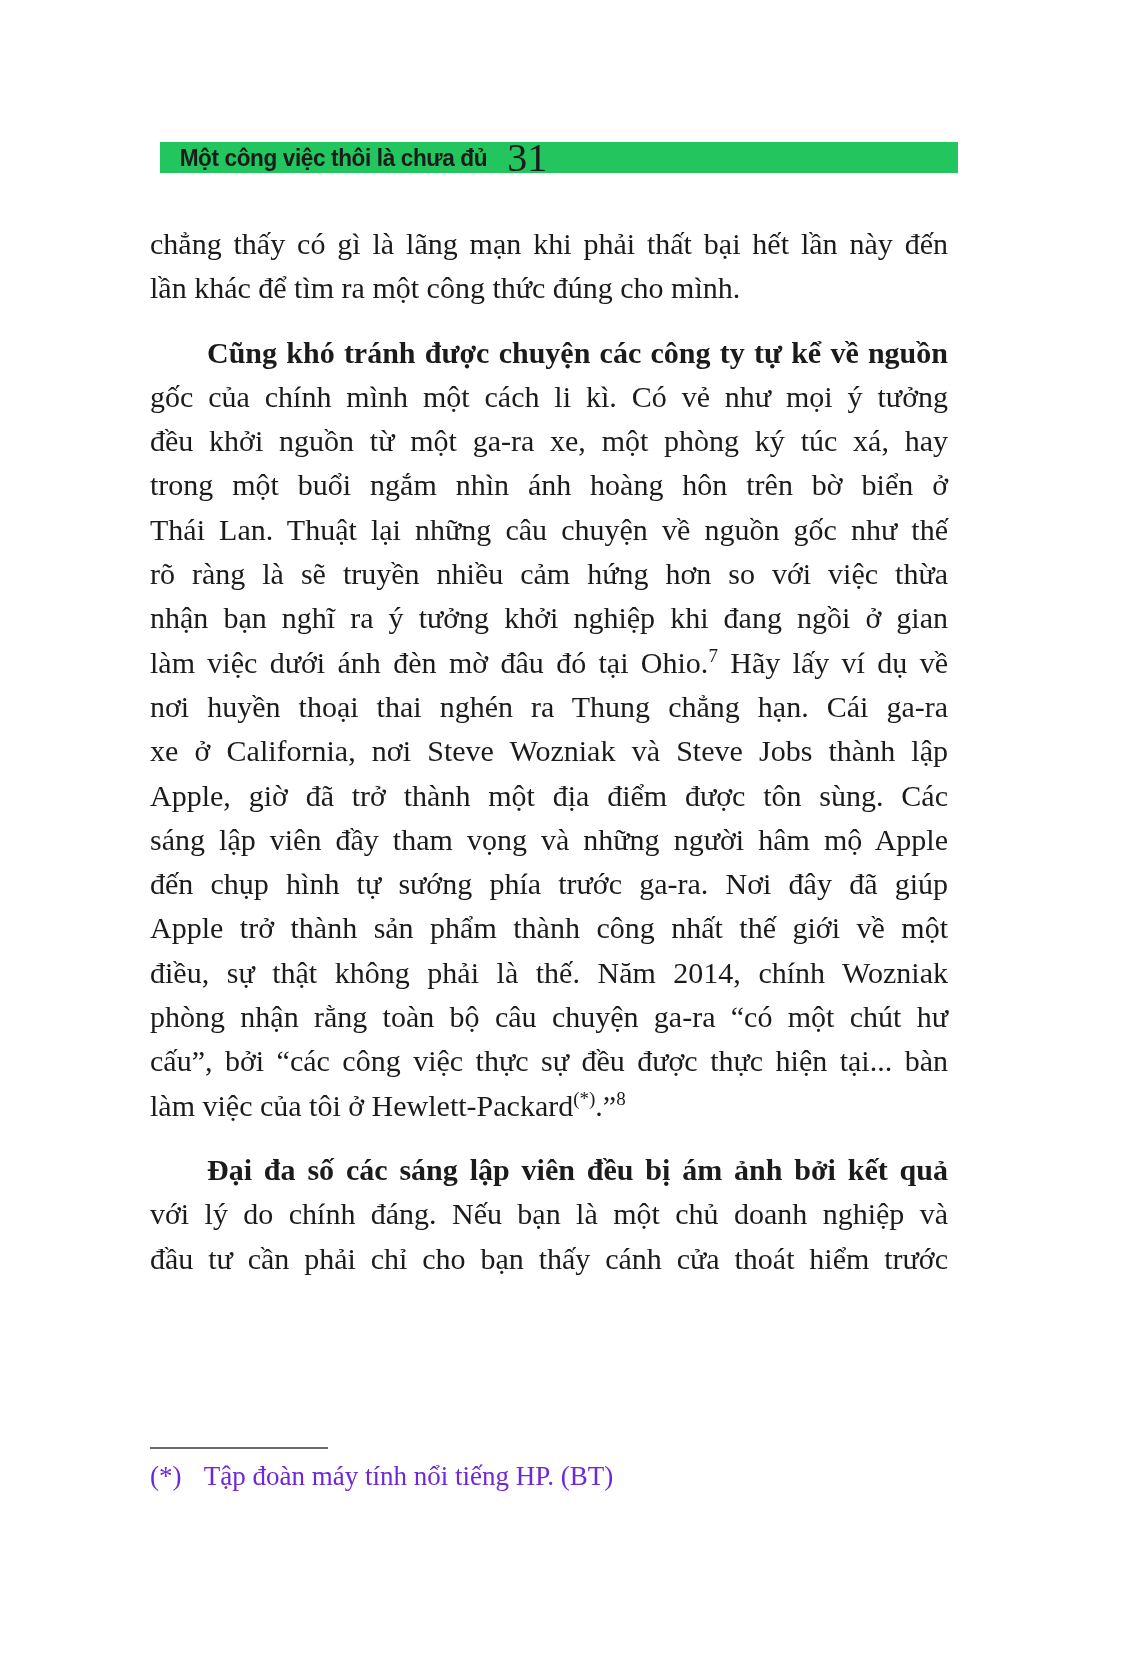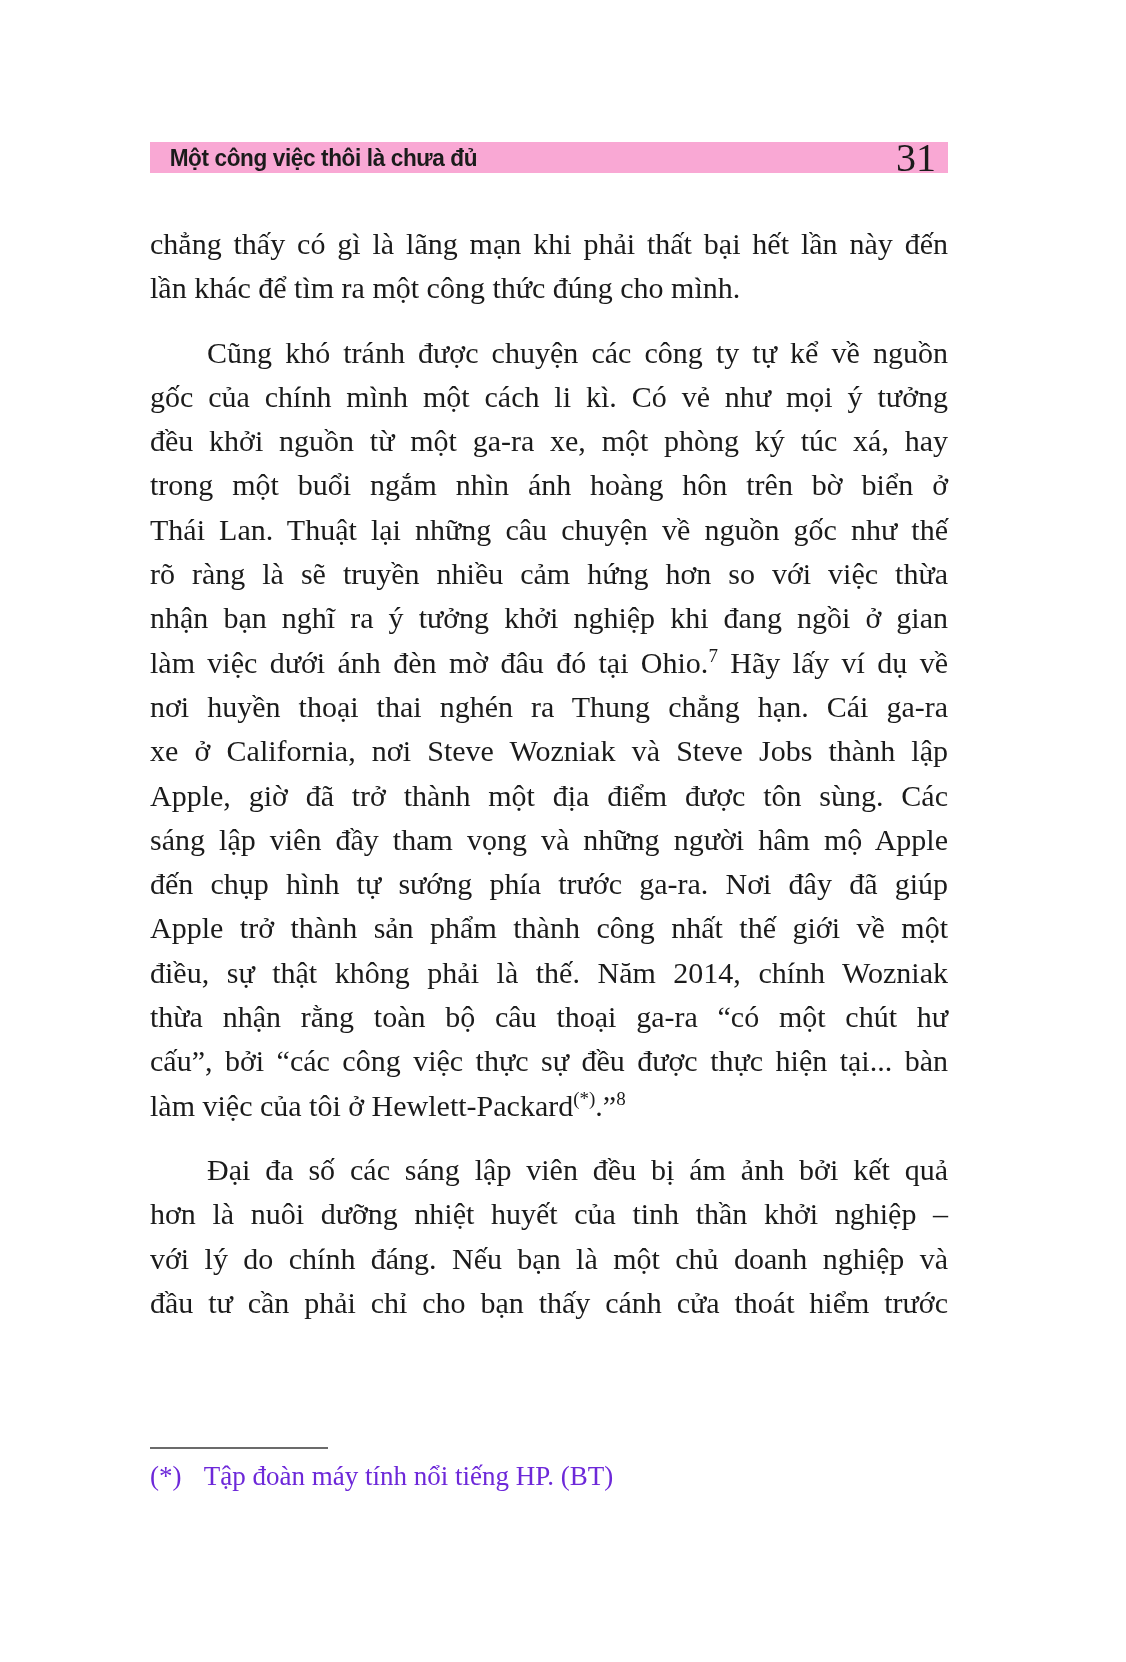--- a/index.html
+++ b/index.html
@@ -11,28 +11,28 @@
     position: relative;
     width: 1126px;
     height: 1662px;
     background: #ffffff;
     overflow: hidden;
     font-family: "Liberation Serif", serif;
     color: #1b1b1b;
   }
   .running-header {
     position: absolute;
-    left: 150px;
+    left: 160px;
     top: 142px;
     width: 798px;
     height: 31px;
-    background: #f9a8d4;
+    background: #22c55e;
     display: flex;
     align-items: center;
-    justify-content: space-between;
+    justify-content: flex-start;
   }
   .rh-title {
     font-family: "Liberation Sans", sans-serif;
     font-weight: 700;
     font-size: 24px;
     letter-spacing: -0.4px;
     color: #1b1b1b;
     transform: scaleX(0.94);
     transform-origin: right center;
   }
@@ -51,21 +51,21 @@
     font-size: 30px;
     line-height: 44.3px;
   }
   .para { margin: 0; }
   .para + .para { margin-top: 20px; }
   .line {
     text-align: justify;
     text-align-last: justify;
   }
   .line.no-just { text-align-last: left; }
-  .line.indent { text-indent: 57px; }
+  .line.indent { text-indent: 57px; font-weight: bold; }
   .sup {
     font-size: 19px;
     line-height: 0;
     position: relative;
     top: -11px;
   }
   .footnote-rule {
     position: absolute;
     left: 150px;
     top: 1447px;
@@ -106,27 +106,26 @@
         <div class="line"><span>rõ ràng là sẽ truyền nhiều cảm hứng hơn so với việc thừa</span></div>
         <div class="line"><span>nhận bạn nghĩ ra ý tưởng khởi nghiệp khi đang ngồi ở gian</span></div>
         <div class="line"><span>làm việc dưới ánh đèn mờ đâu đó tại Ohio.</span><span class="sup">7</span><span> Hãy lấy ví dụ về</span></div>
         <div class="line"><span>nơi huyền thoại thai nghén ra Thung chẳng hạn. Cái ga-ra</span></div>
         <div class="line"><span>xe ở California, nơi Steve Wozniak và Steve Jobs thành lập</span></div>
         <div class="line"><span>Apple, giờ đã trở thành một địa điểm được tôn sùng. Các</span></div>
         <div class="line"><span>sáng lập viên đầy tham vọng và những người hâm mộ Apple</span></div>
         <div class="line"><span>đến chụp hình tự sướng phía trước ga-ra. Nơi đây đã giúp</span></div>
         <div class="line"><span>Apple trở thành sản phẩm thành công nhất thế giới về một</span></div>
         <div class="line"><span>điều, sự thật không phải là thế. Năm 2014, chính Wozniak</span></div>
-        <div class="line"><span>thừa nhận rằng toàn bộ câu thoại ga-ra “có một chút hư</span></div>
+        <div class="line"><span>phòng nhận rằng toàn bộ câu chuyện ga-ra “có một chút hư</span></div>
         <div class="line"><span>cấu”, bởi “các công việc thực sự đều được thực hiện tại... bàn</span></div>
         <div class="line no-just"><span>làm việc của tôi ở Hewlett-Packard</span><span class="sup">(*)</span><span>.”</span><span class="sup">8</span></div>
       </div>
       <div class="para">
         <div class="line indent"><span>Đại đa số các sáng lập viên đều bị ám ảnh bởi kết quả</span></div>
-        <div class="line"><span>hơn là nuôi dưỡng nhiệt huyết của tinh thần khởi nghiệp –</span></div>
         <div class="line"><span>với lý do chính đáng. Nếu bạn là một chủ doanh nghiệp và</span></div>
         <div class="line"><span>đầu tư cần phải chỉ cho bạn thấy cánh cửa thoát hiểm trước</span></div>
       </div>
     </div>
 
   <div class="footnote-rule"></div>
 
   <div class="footnote">
     <span class="fn-marker">(*)</span>
     <span class="fn-text">Tập đoàn máy tính nổi tiếng HP. (BT)</span>

